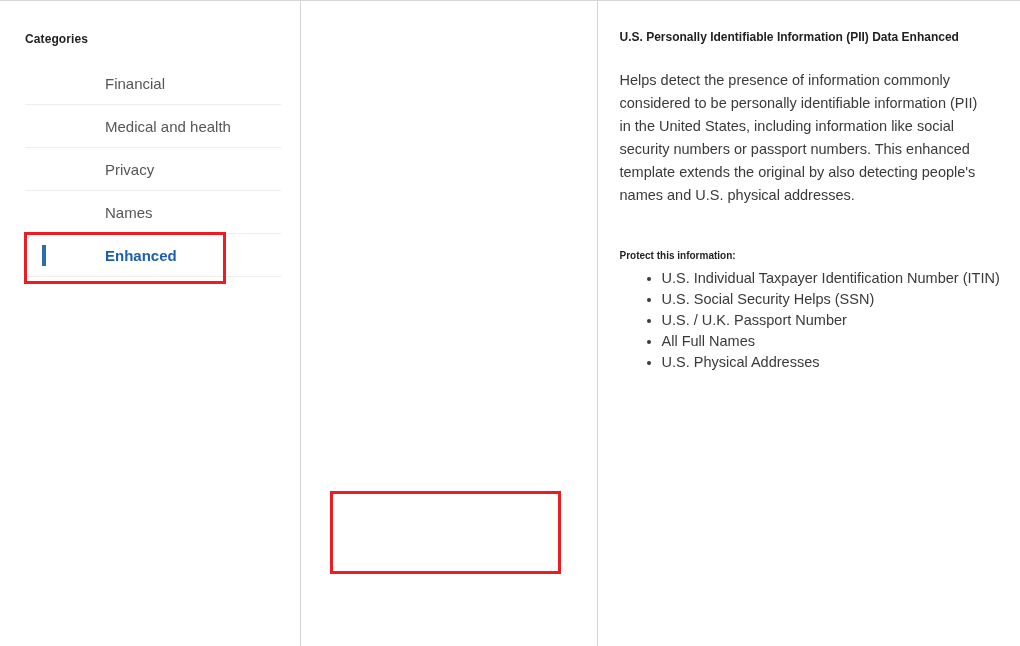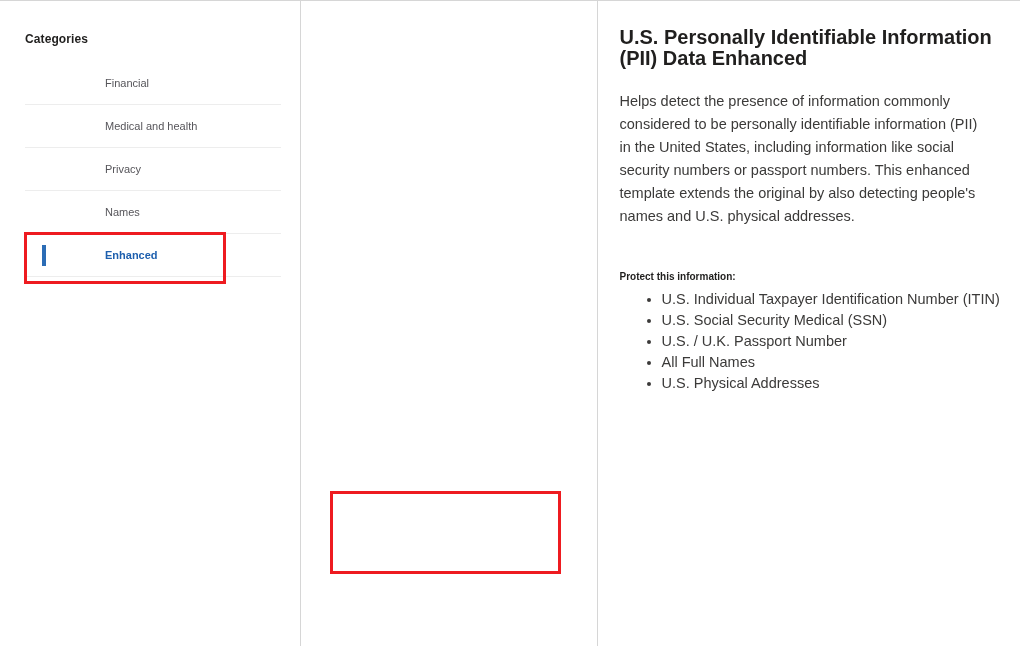--- a/index.html
+++ b/index.html
@@ -65,21 +65,21 @@
   .opt {
     position: relative;
     box-sizing: border-box;
     border-bottom: 1px solid #ededed;
     display: flex;
     align-items: center;
     cursor: pointer;
     background: #ffffff;
   }
   .opt-label {
-    font-size: 11px;
+    font-size: 15px;
     line-height: 19px;
     color: #56555a;
   }
   .opt.selected .opt-label {
     color: #1d5fae;
     font-weight: bold;
   }
   .accent-bar {
     position: absolute;
     width: 4px;
@@ -127,21 +127,21 @@
     top: 490px;
     width: 231px;
     height: 83px;
   }
 
   
   .details {
     padding: 26px 20px 0 22px;
   }
   .details-title {
-    font-size: 20px;
+    font-size: 12px;
     font-weight: bold;
     line-height: 21px;
     color: #201f1e;
     margin: 0;
     max-width: 380px;
   }
   .details-desc {
     font-size: 14.5px;
     line-height: 23px;
     color: #3b3a39;
@@ -199,21 +199,21 @@
     <ul class="opt-list reg-list"></ul>
   </div>
 
   <div class="col col-details">
     <div class="details">
       <div class="details-title">U.S. Personally Identifiable Information (PII) Data Enhanced</div>
       <p class="details-desc">Helps detect the presence of information commonly considered to be personally identifiable information (PII) in the United States, including information like social security numbers or passport numbers. This enhanced template extends the original by also detecting people's names and U.S. physical addresses.</p>
       <div class="details-protect-heading">Protect this information:</div>
       <ul class="details-list">
           <li>U.S. Individual Taxpayer Identification Number (ITIN)</li>
-          <li>U.S. Social Security Medical (SSN)</li>
+          <li>U.S. Social Security Helps (SSN)</li>
           <li>U.S. / U.K. Passport Number</li>
           <li>All Full Names</li>
           <li>U.S. Physical Addresses</li>
         </ul>
     </div>
   </div>
 
   <div class="red-box" id="redbox-enhanced"></div>
   <div class="red-box" id="redbox-pii"></div>
 

